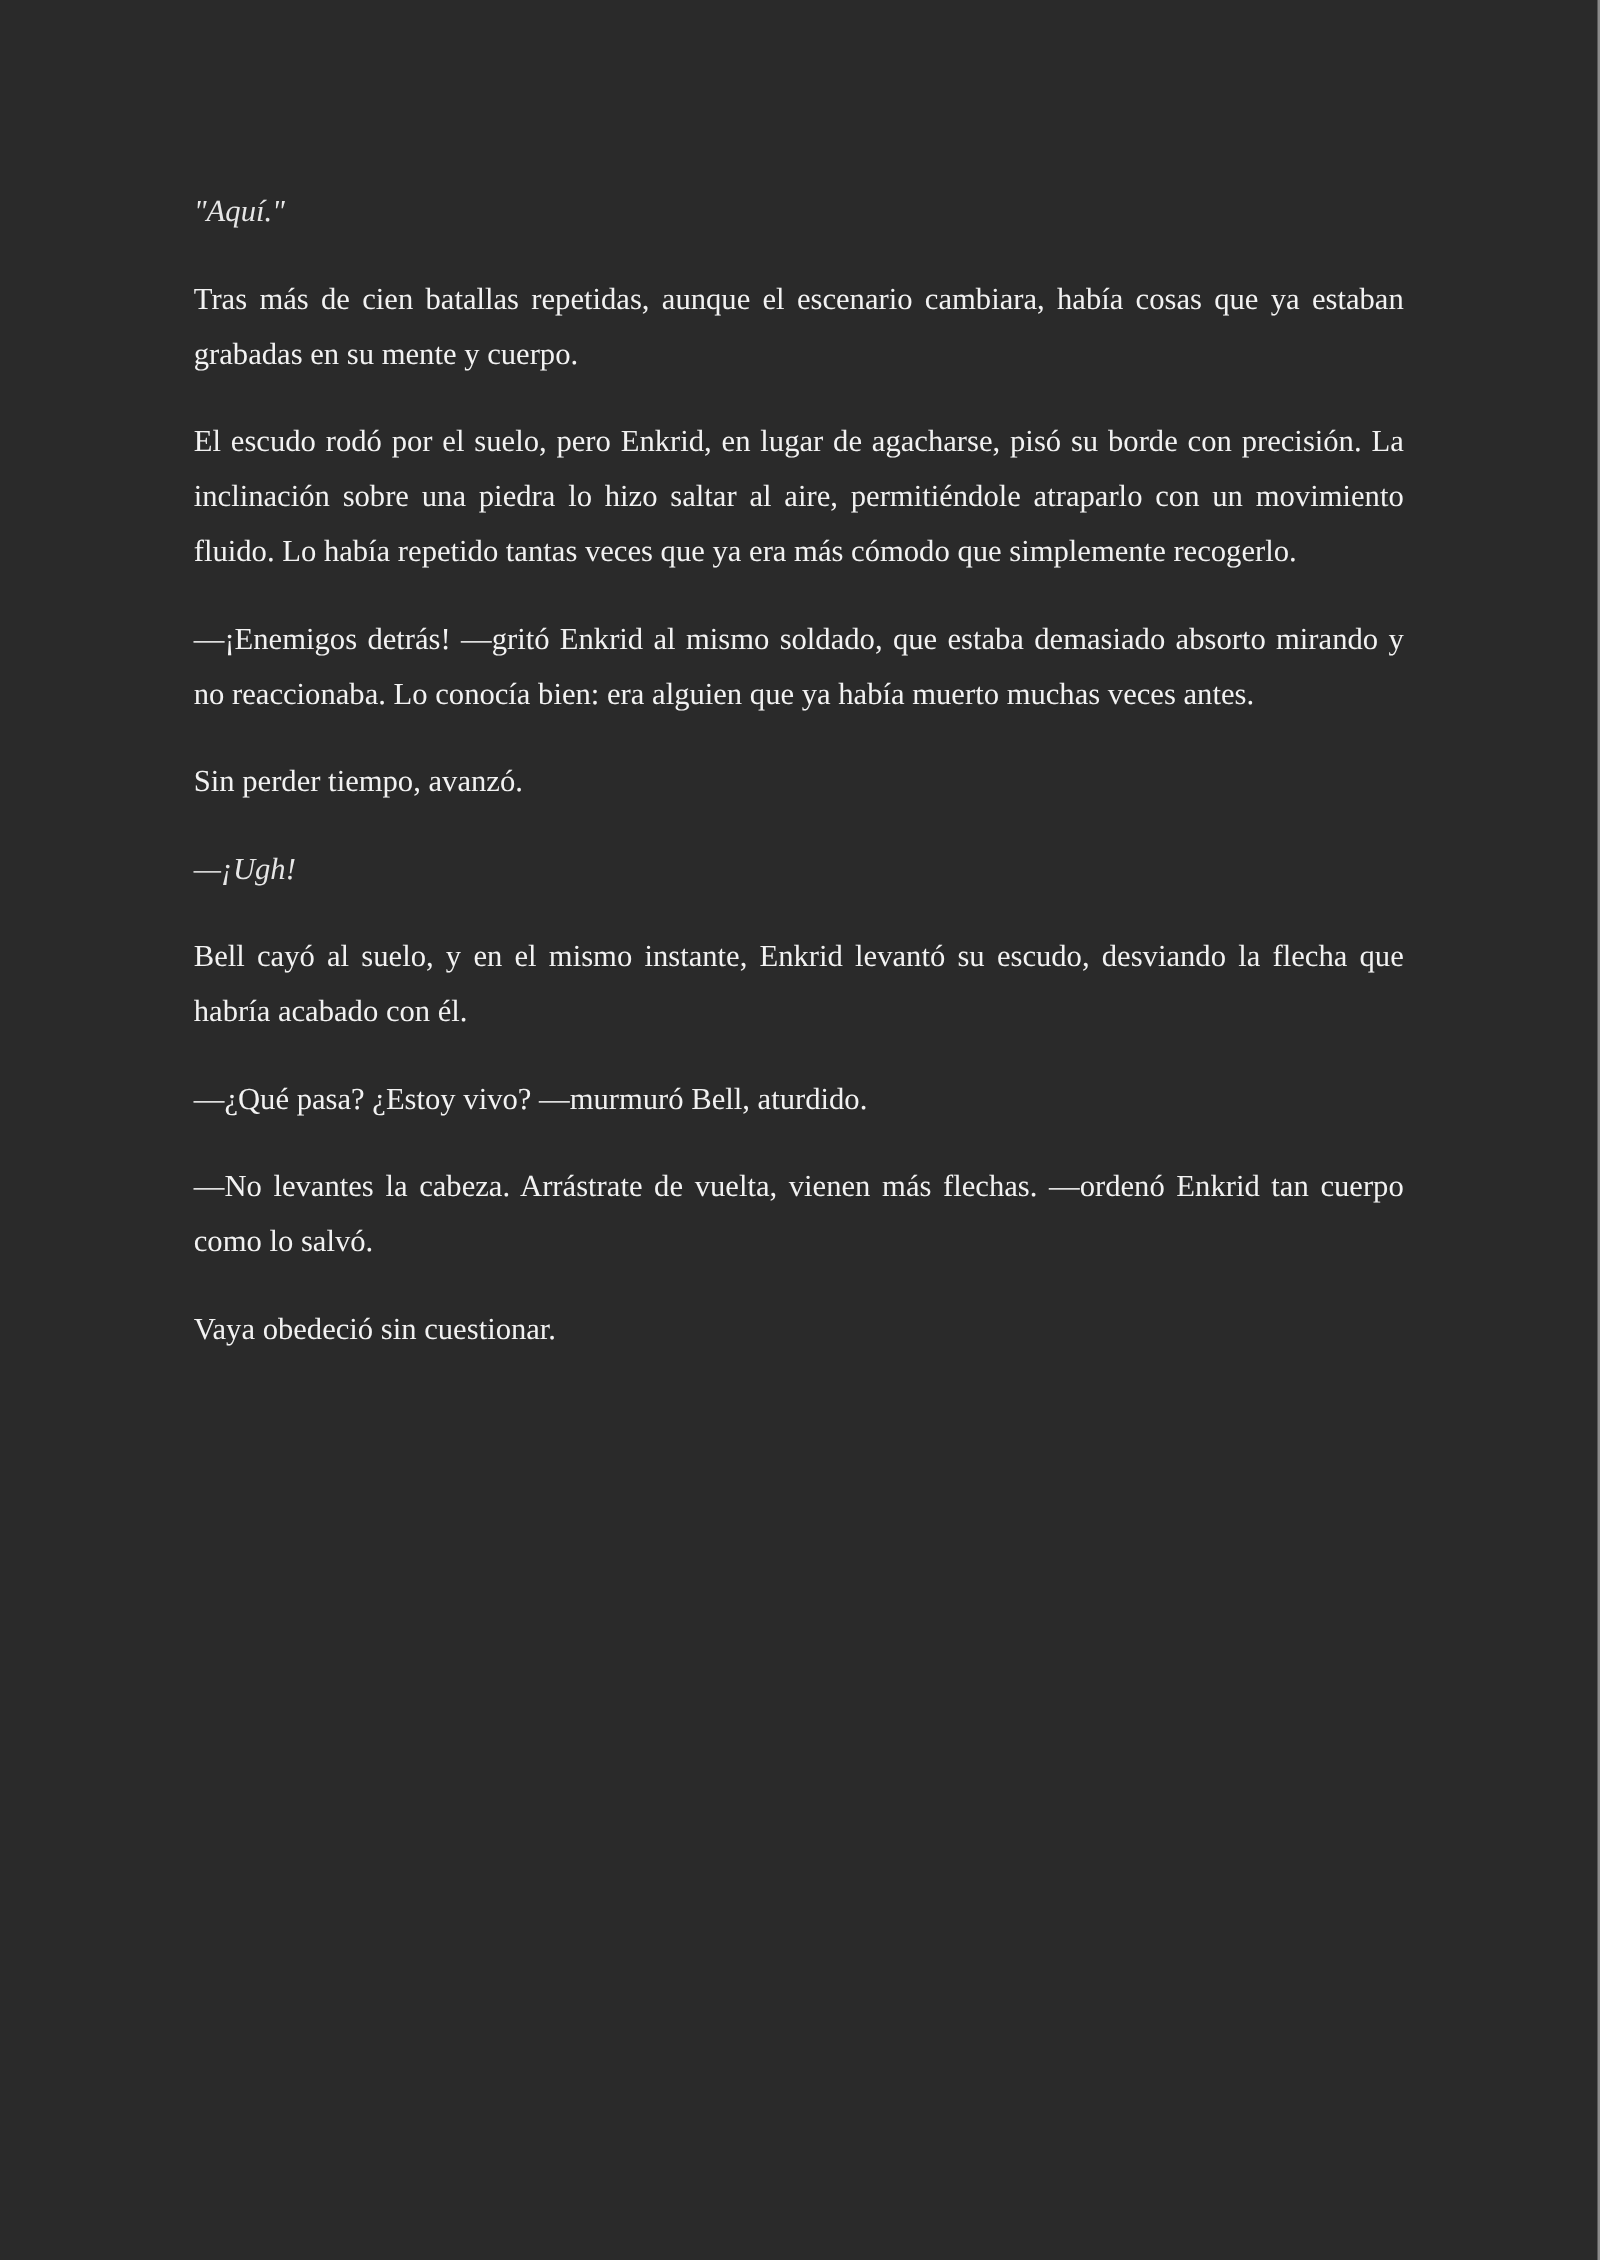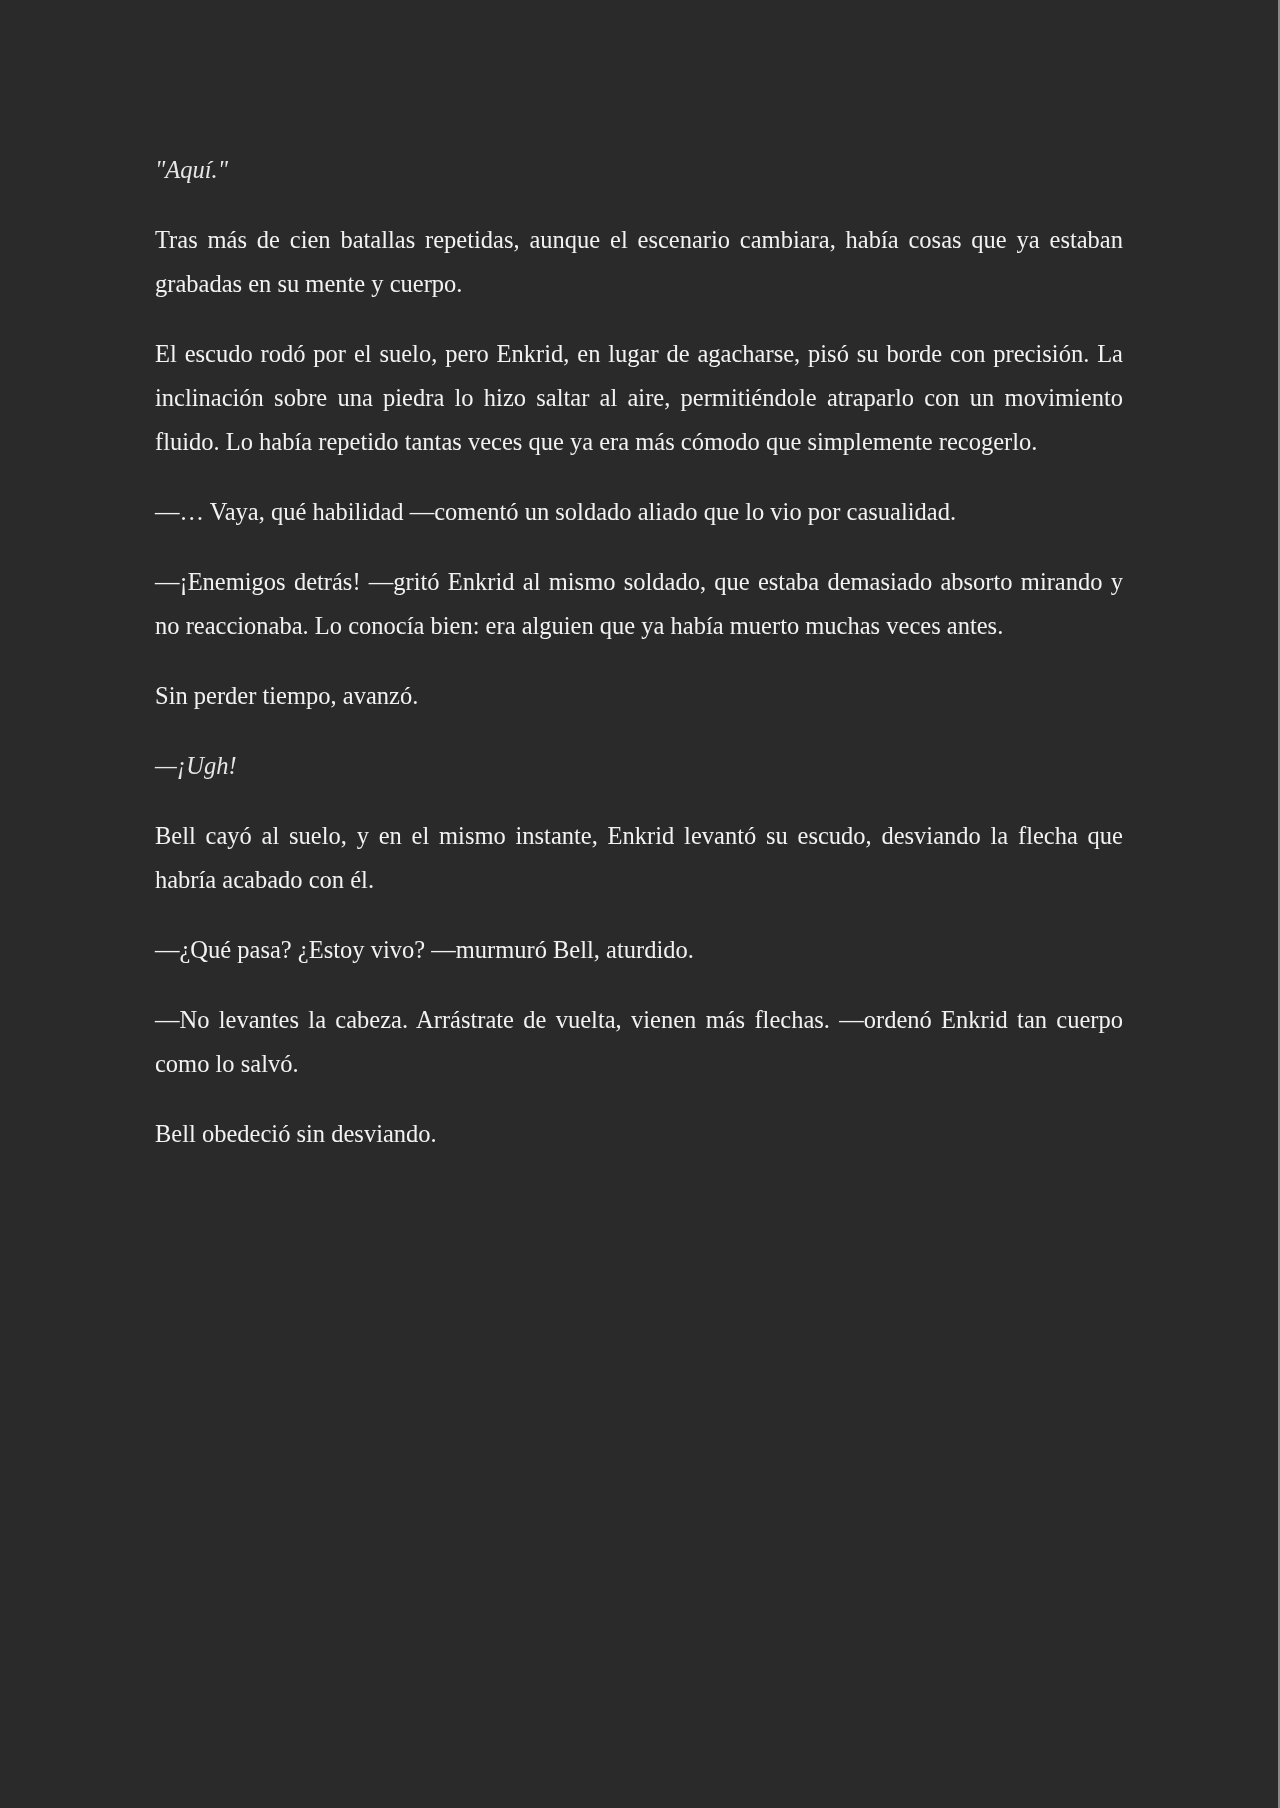--- a/index.html
+++ b/index.html
@@ -40,23 +40,22 @@
       color: #e6e6e6;
     }
   </style>
 </head>
 <body>
 
 <div class="reader">
   <p class="italic">"Aquí."</p>
   <p>Tras más de cien batallas repetidas, aunque el escenario cambiara, había cosas que ya estaban grabadas en su mente y cuerpo.</p>
   <p>El escudo rodó por el suelo, pero Enkrid, en lugar de agacharse, pisó su borde con precisión. La inclinación sobre una piedra lo hizo saltar al aire, permitiéndole atraparlo con un movimiento fluido. Lo había repetido tantas veces que ya era más cómodo que simplemente recogerlo.</p>
-  <p>—… Vaya, qué habilidad —comentó un soldado aliado que lo vio por casualidad.</p>
   <p>—¡Enemigos detrás! —gritó Enkrid al mismo soldado, que estaba demasiado absorto mirando y no reaccionaba. Lo conocía bien: era alguien que ya había muerto muchas veces antes.</p>
   <p>Sin perder tiempo, avanzó.</p>
   <p class="italic">—¡Ugh!</p>
   <p>Bell cayó al suelo, y en el mismo instante, Enkrid levantó su escudo, desviando la flecha que habría acabado con él.</p>
   <p>—¿Qué pasa? ¿Estoy vivo? —murmuró Bell, aturdido.</p>
   <p>—No levantes la cabeza. Arrástrate de vuelta, vienen más flechas. —ordenó Enkrid tan cuerpo como lo salvó.</p>
-  <p>Bell obedeció sin desviando.</p>
+  <p>Vaya obedeció sin cuestionar.</p>
 </div>
 
 <div class="right-edge"></div>
 
 </body></html>

